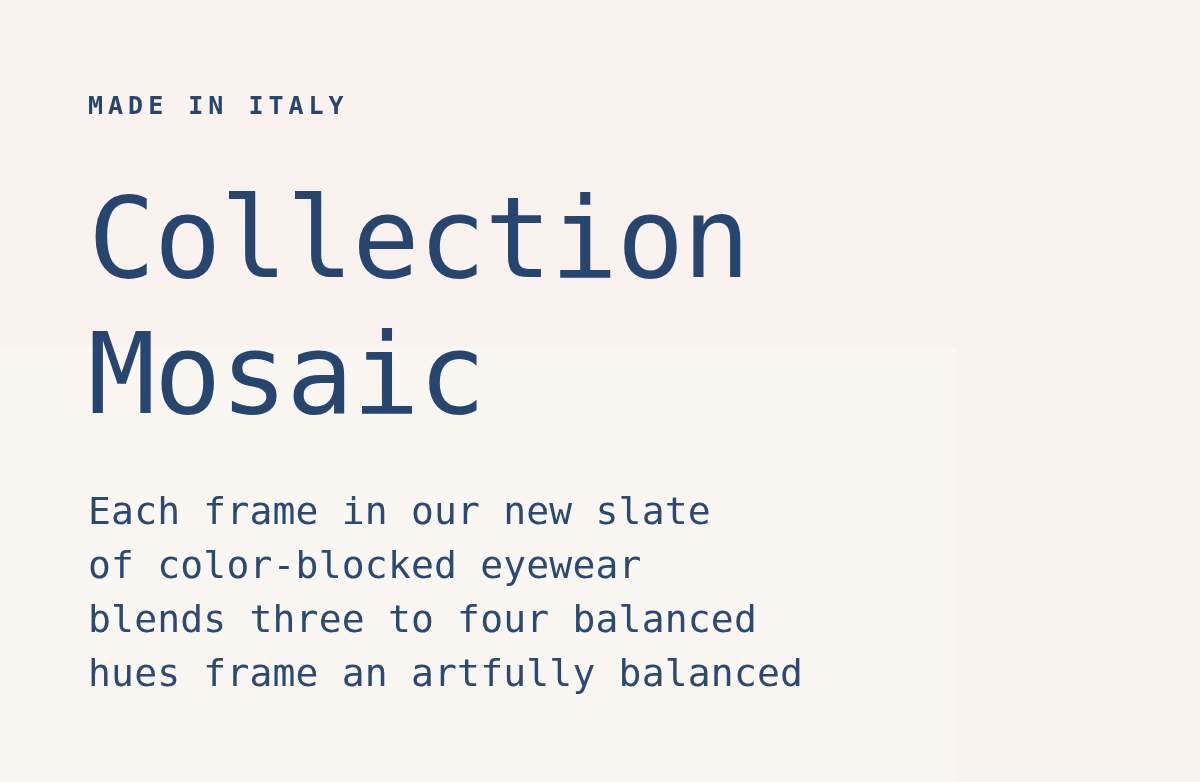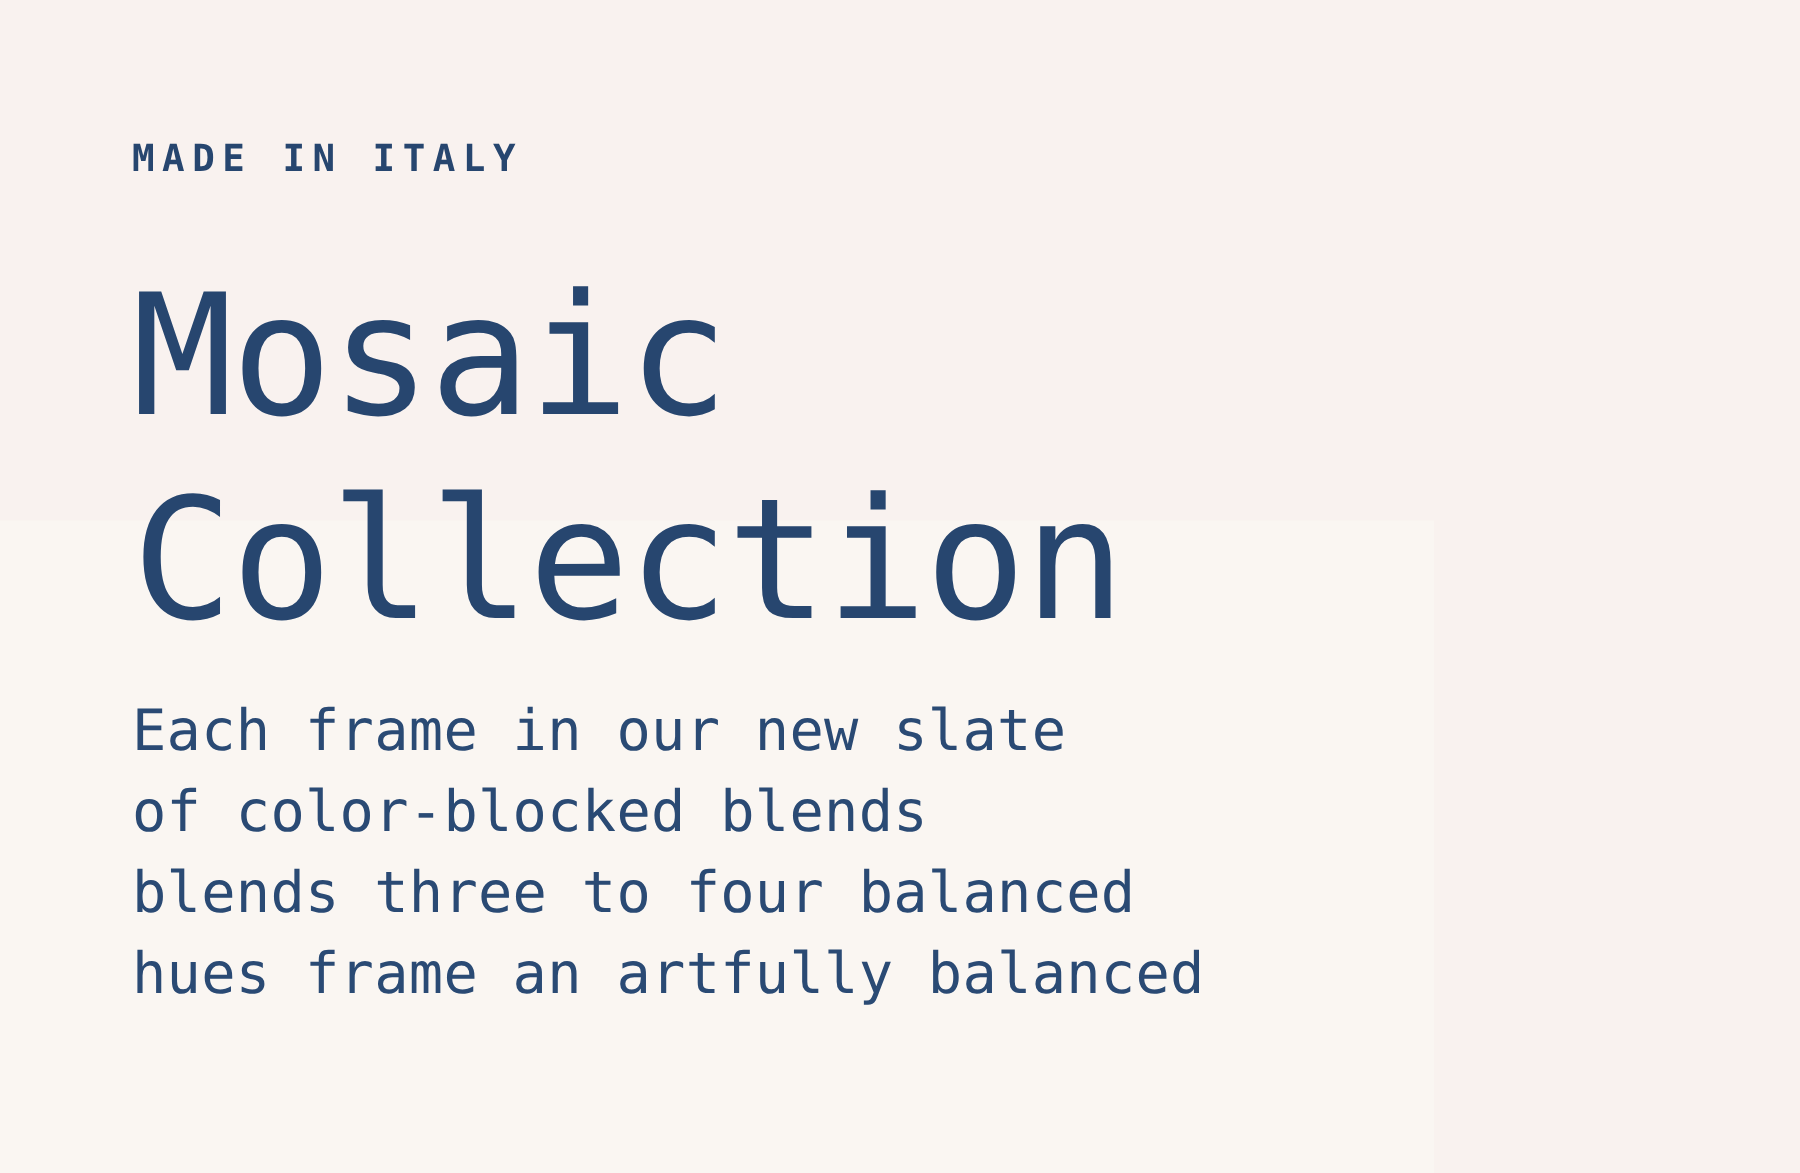--- a/index.html
+++ b/index.html
@@ -77,21 +77,21 @@
   }
 
   .headline .hl-line {
     display: block;
     white-space: nowrap;
   }
 
   .body-copy {
     position: absolute;
     left: 88px;
-    top: 460px;
+    top: 484px;
     margin: 0;
     font-family: "DejaVu Sans Mono", monospace;
     font-size: 38px;
     font-weight: 400;
     line-height: 54px;
     letter-spacing: 0.005em;
     color: #2a4a74;
   }
 
   .body-copy .bc-line {
@@ -105,25 +105,25 @@
 <div class="hero">
 
   <div class="band-top"></div>
   <div class="band-bottom"></div>
 
   <div class="content">
 
     <p class="eyebrow">MADE IN ITALY</p>
 
     <h1 class="headline">
+      <span class="hl-line">Collection</span>
       <span class="hl-line">Mosaic</span>
-      <span class="hl-line">Collection</span>
     </h1>
 
     <p class="body-copy">
       <span class="bc-line">Each frame in our new slate</span>
-      <span class="bc-line">of color-blocked blends</span>
+      <span class="bc-line">of color-blocked eyewear</span>
       <span class="bc-line">blends three to four balanced</span>
       <span class="bc-line">hues frame an artfully balanced</span>
     </p>
 
   </div>
 </div>
 
 </body></html>

